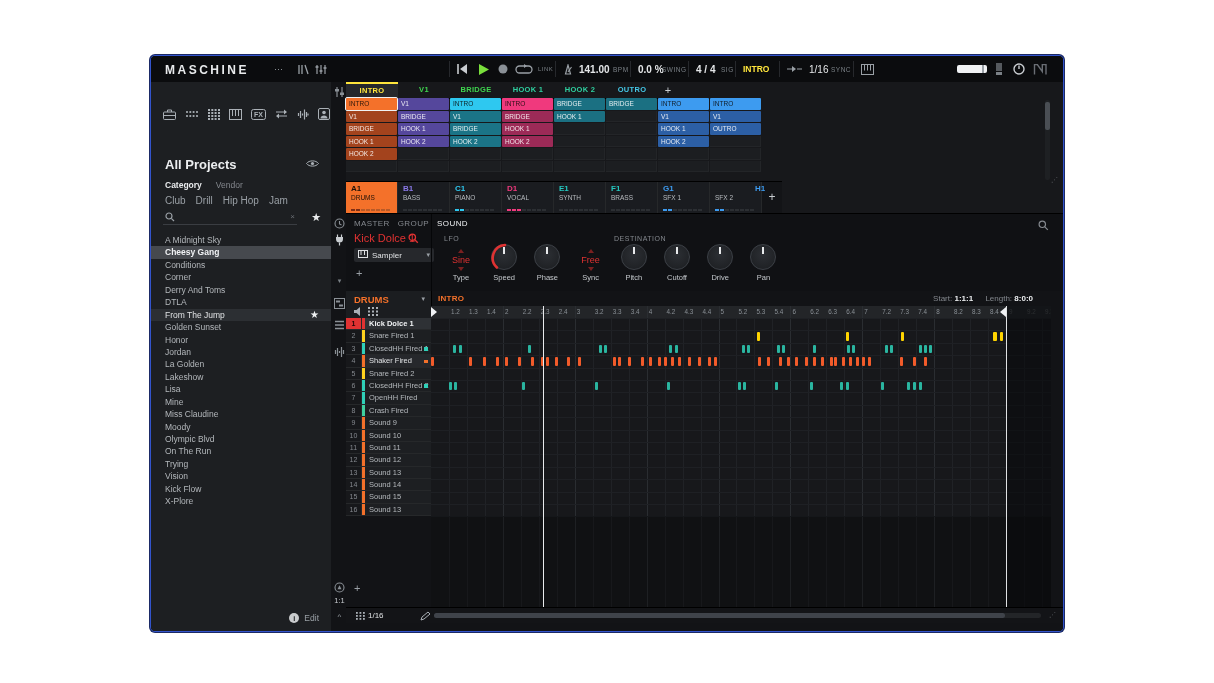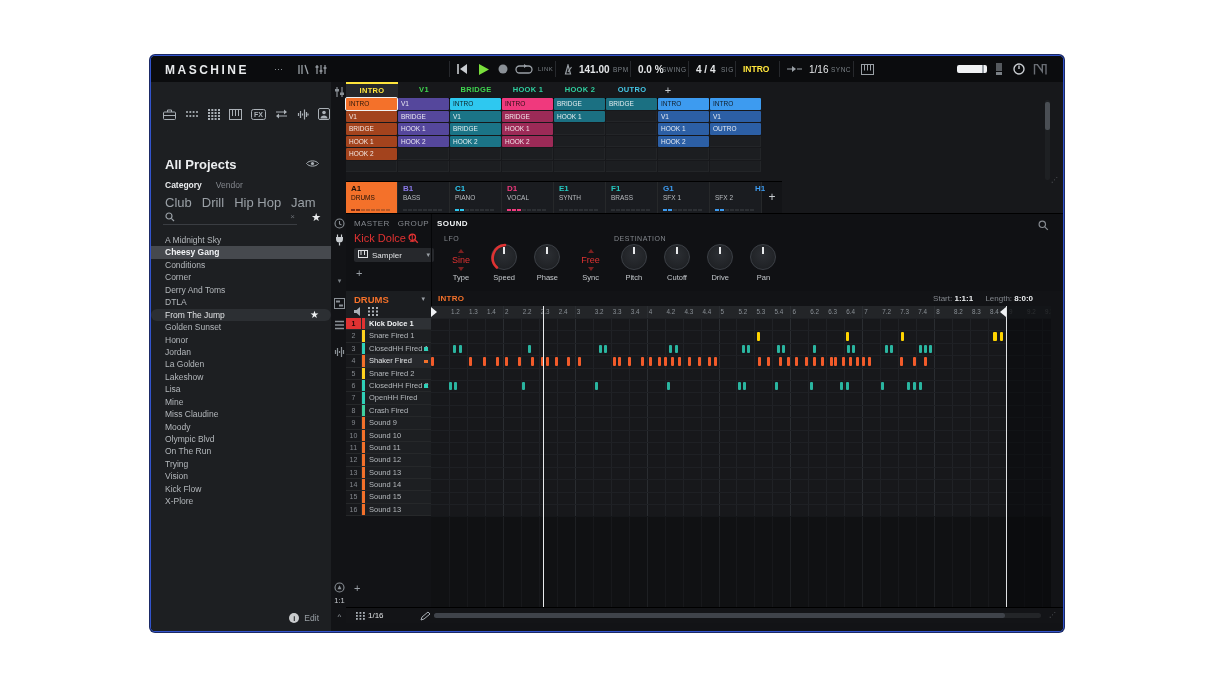--- a/index.html
+++ b/index.html
@@ -21,29 +21,29 @@
   .btab{position:absolute;top:3px;font-size:9px;color:#84888e;}
   .btab.act{color:#eceef0;font-weight:bold;border-bottom:2px solid #d4d6d8;padding-bottom:2px;}
   #bicons{position:absolute;left:12px;right:10px;top:22px;height:20px;display:flex;align-items:center;gap:9px;}
   #bicons .icon{color:#aab0b6;}
   #bicons .icon:last-child{margin-left:auto;}
   #ptitle{position:absolute;left:14px;top:75px;font-size:13px;font-weight:bold;color:#eceef0;}
   #eyeic{position:absolute;right:12px;top:77px;color:#aab0b6;}
   #ftabs{position:absolute;left:14px;top:98px;height:12px;font-size:8.5px;}
   .ftab{margin-right:14px;color:#84888e;}
   .ftab.act{color:#e8eaec;font-weight:bold;}
-  #tags{position:absolute;left:14px;top:113px;font-size:13px;color:#9aa0a6;}
+  #tags{position:absolute;left:14px;top:113px;font-size:10px;color:#9aa0a6;}
   #tags span{margin-right:10px;}
   #srch{position:absolute;left:12px;top:128px;width:134px;height:14px;border-bottom:1px solid #3a3d42;color:#9aa0a6;}
   #srch .x{position:absolute;right:2px;top:2px;font-size:8px;color:#6a6e74;}
   #sstar{position:absolute;right:10px;top:129px;font-size:11px;color:#e8eaec;}
   #plist{position:absolute;left:0;top:152px;width:100%;}
   .proj{position:relative;height:12.45px;line-height:12.45px;padding-left:14px;font-size:8.5px;color:#b4b8bc;white-space:nowrap;}
   .proj.sel{background:#46494e;color:#f0f2f4;font-weight:bold;}
-  .proj.hl{background:#2c2f33;color:#dfe1e3;border-radius:6px;}
+  .proj.hl{background:#2c2f33;color:#dfe1e3;}
   .proj .st{position:absolute;right:12px;top:0;color:#f0f2f4;font-size:10px;}
   #bfoot{position:absolute;right:12px;bottom:8px;color:#9aa0a6;font-size:8.5px;display:flex;align-items:center;gap:5px;}
   .info-c{display:inline-flex;width:10px;height:10px;border-radius:50%;background:#caccce;color:#1d1f22;font-size:7.5px;font-weight:bold;align-items:center;justify-content:center;}
   
   #strip{position:absolute;left:180px;top:26px;width:15px;bottom:0;background:#121316;border-right:1px solid #050608;}
   .sic{position:absolute;left:2px;width:13px;display:flex;justify-content:center;color:#8a9096;}
   
   #scpanel{position:absolute;left:195px;top:26px;right:0;height:131px;background:#17181b;}
   #stabs{position:absolute;left:0;top:0;height:16px;display:flex;border-bottom:1px solid #000;}
   .stab{width:52px;height:16px;line-height:16px;text-align:center;font-size:7.5px;font-weight:bold;letter-spacing:.3px;}
@@ -62,21 +62,21 @@
   .dashes{position:absolute;left:5px;bottom:3px;display:flex;gap:1.5px;}
   .dashes i{width:3.5px;height:2.5px;background:#2c2f33;}
   .gplus{width:20px;color:#c8ccd0;font-size:12px;line-height:30px;text-align:center;}
   #scebar{position:absolute;right:13px;top:18px;width:5px;height:80px;background:#1e2023;border-radius:2px;}
   #scebar i{position:absolute;left:0;top:2px;width:5px;height:28px;background:#4a4e54;border-radius:2px;display:block;}
   .rsz{position:absolute;color:#6a6e74;font-size:7px;letter-spacing:-1px;}
   
   #ctrl{position:absolute;left:195px;top:157px;right:0;height:78px;background:#101114;border-top:1px solid #000;border-bottom:1px solid #000;}
   #lvltabs{position:absolute;left:8px;top:5px;font-size:8px;letter-spacing:.4px;color:#84888e;}
   #lvltabs span{margin-right:8px;}
-  #lvltabs .act{color:#f0f2f4;font-weight:bold;}
+  #lvltabs .act{color:#f0f2f4;font-weight:normal;}
   #sndname{position:absolute;left:8px;top:18px;font-size:11px;color:#e03232;}
   #sndmag{position:absolute;left:62px;top:19px;color:#e03232;}
   #engbox{position:absolute;left:8px;top:34px;width:72px;height:14px;background:#26282c;border-radius:2px;display:flex;align-items:center;gap:4px;padding:0 4px;color:#dfe1e3;font-size:8px;}
   #engbox .cv{margin-left:auto;color:#9aa0a6;font-size:7px;}
   #addplug{position:absolute;left:10px;top:53px;color:#9aa0a6;font-size:11px;}
   #csep{position:absolute;left:85px;top:0;bottom:0;width:1px;background:#050608;}
   #plugtabs{position:absolute;left:95px;top:5px;font-size:8px;color:#9aa0a6;display:flex;gap:14px;}
   #plugtabs .act{color:#f0f2f4;font-weight:bold;border-bottom:1px solid #e4e6e8;padding-bottom:2px;}
   .seclab{position:absolute;top:21px;font-size:7px;letter-spacing:.5px;color:#84888e;}
   .param{position:absolute;top:30px;width:44px;text-align:center;}

